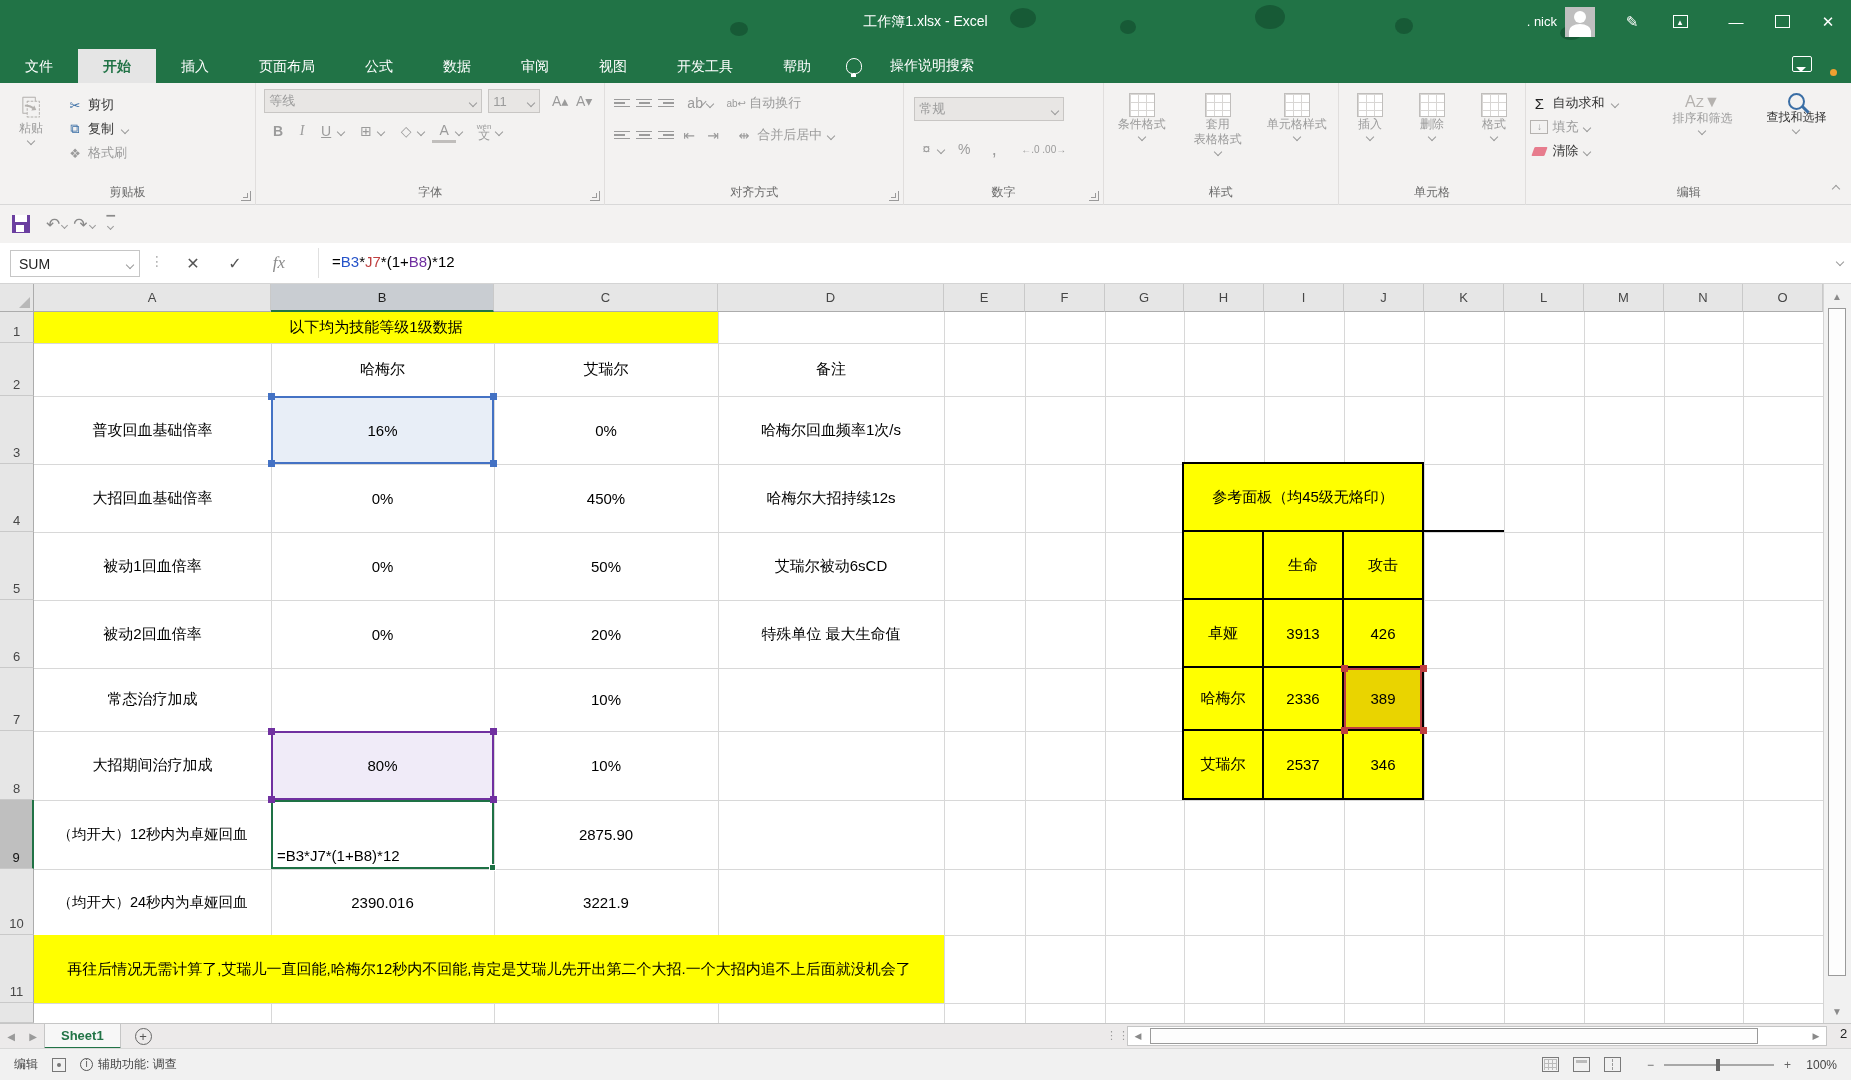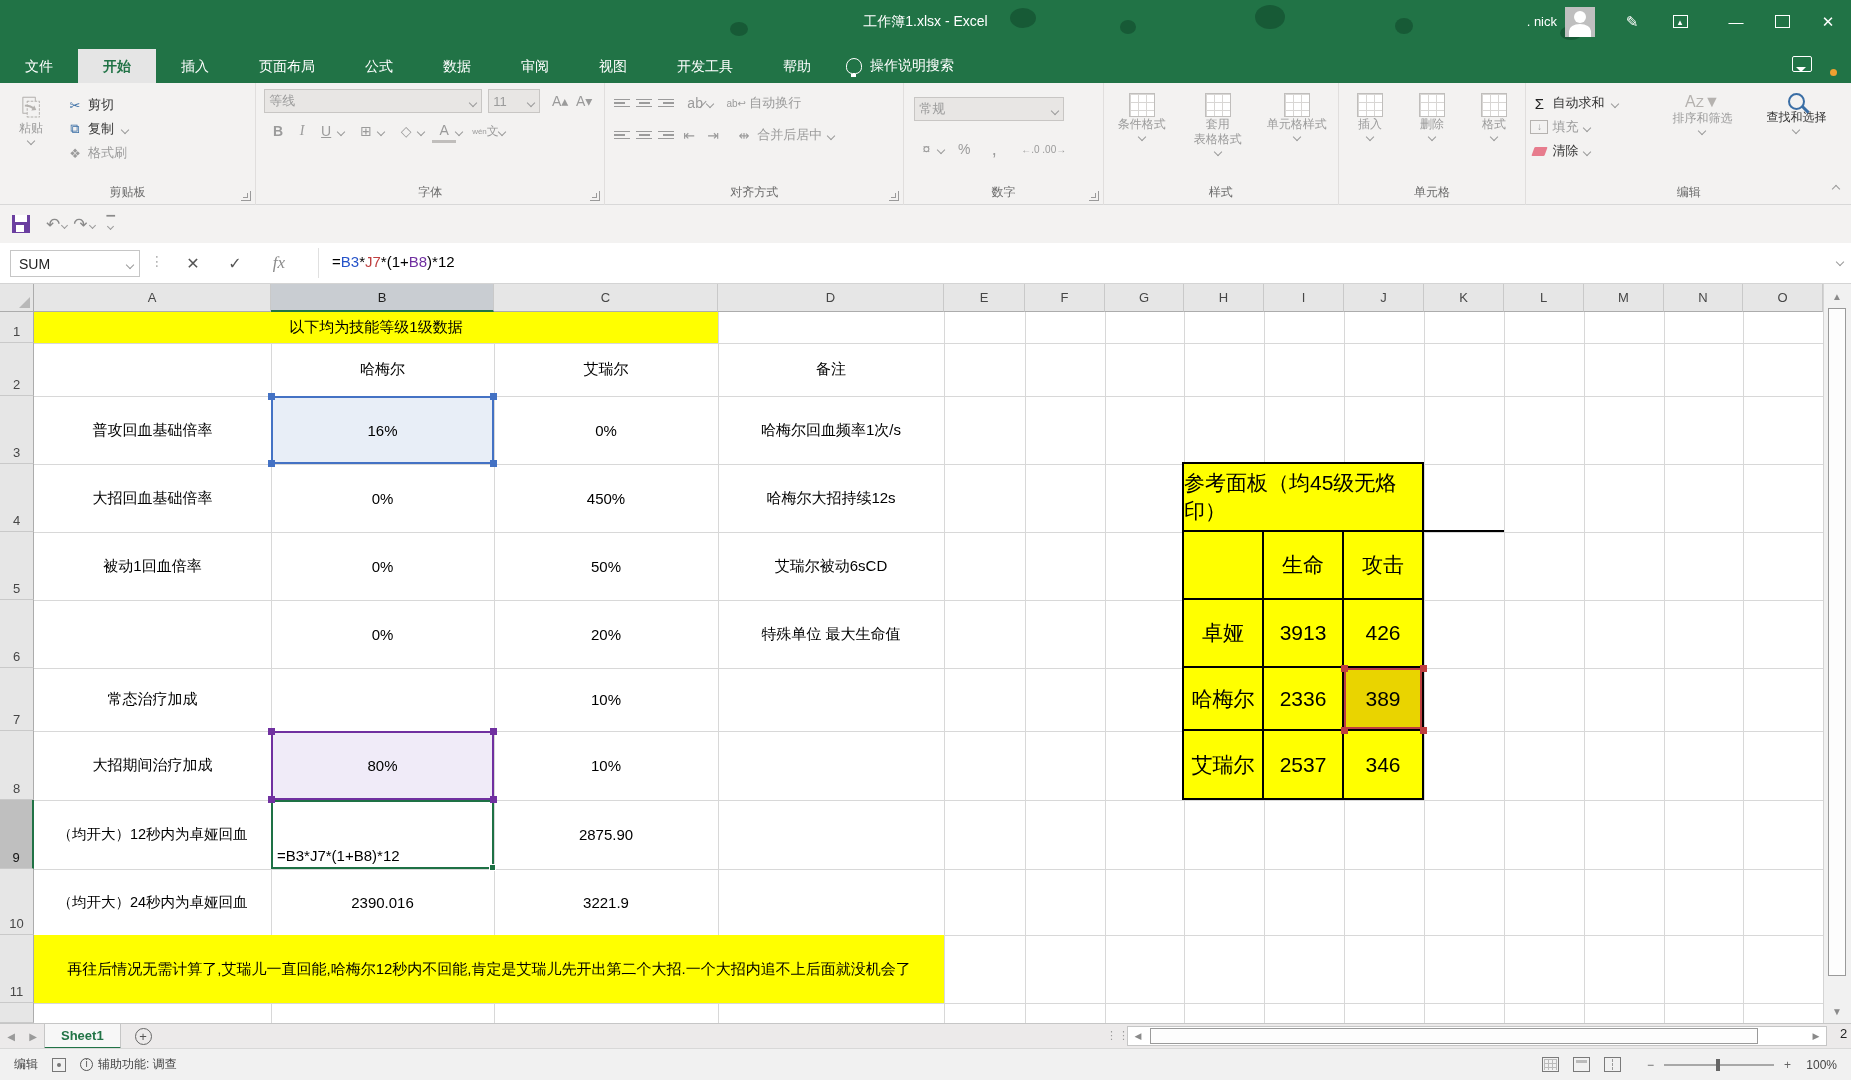--- a/index.html
+++ b/index.html
@@ -17,21 +17,21 @@
   #avatar::before { content:""; position:absolute; left:9px; top:4px; width:12px; height:12px; border-radius:50%; background:#fff; }
   #avatar::after { content:""; position:absolute; left:4px; top:17px; width:22px; height:14px; border-radius:50% 50% 0 0; background:#fff; }
   .tb-ico { width:30px; height:28px; display:flex; align-items:center; justify-content:center; color:#fff; font-size:15px; margin-right:18px; }
   .winbtn { width:46px; height:43px; display:flex; align-items:center; justify-content:center; color:#fff; font-size:15px; }
   .boxico { width:15px; height:13px; border:1.5px solid #fff; display:flex; align-items:center; justify-content:center; font-size:9px; }
 
   
   #menurow { position:absolute; left:0; top:43px; width:1851px; height:40px; background:#217346; display:flex; align-items:flex-end; }
   .mtab { color:#fff; font-size:14px; padding:0 25px; height:34px; line-height:34px; }
   .mtab.active { background:#e5e5e5; color:#217346; font-weight:bold; }
-  #search-wrap { display:flex; align-items:center; color:#fff; font-size:14px; height:34px; margin-left:10px; }
+  #search-wrap { display:flex; align-items:center; color:#fff; font-size:14px; height:34px; margin-left:10px;gap:20px; }
   #bulb { width:16px; height:16px; border:1.5px solid #fff; border-radius:50% 50% 40% 40%; position:relative; margin-right:8px; }
   #bulb::after { content:""; position:absolute; left:4px; bottom:-4px; width:5px; height:3px; background:#fff; }
   #menurow-right { position:absolute; right:14px; top:8px; display:flex; align-items:center; }
   #comment-icon { width:20px; height:16px; border:1.5px solid #fff; border-radius:2px; position:relative; }
   #comment-icon::after { content:""; position:absolute; left:3px; bottom:-6px; width:0; height:0; border:5px solid transparent; border-top-color:#fff; }
   #orange-dot { width:7px; height:7px; border-radius:50%; background:#f0a030; margin-left:18px; margin-top:18px; }
 
   
   #ribbon { position:absolute; left:0; top:83px; width:1851px; height:122px; background:#f3f2f1; border-bottom:1px solid #d8d8d8; display:flex; }
   .rgroup { position:relative; height:122px; border-right:1px solid #e0dedd; padding-top:6px; }
@@ -87,21 +87,21 @@
   
   .vline { position:absolute; top:312px; width:1px; height:711px; background:#d8d8d8; }
   .hline { position:absolute; left:34px; width:1789px; height:1px; background:#d8d8d8; }
   .cell { position:absolute; display:flex; align-items:center; justify-content:center; font-size:15px; color:#000; white-space:nowrap; }
   .banner { position:absolute; background:#ffff00; display:flex; align-items:center; justify-content:center; text-align:center; font-size:15px; color:#000; z-index:3; }
   .selbox { position:absolute; z-index:4; }
   .handle { position:absolute; width:7px; height:7px; z-index:5; }
 
   
   #reftable { position:absolute; left:1182px; top:462px; width:242px; height:338px; background:#000; z-index:3; }
-  .refcell { position:absolute; background:#ffff00; display:flex; align-items:center; justify-content:center; font-size:21px; color:#000; }
+  .refcell { position:absolute; background:#ffff00; display:flex; align-items:center; justify-content:center; font-size:15px; color:#000; }
   #ref-ext-line { position:absolute; left:1424px; top:530px; width:80px; height:2px; background:#000; z-index:3; }
 
   
   #vscroll { position:absolute; left:1823px; top:284px; width:28px; height:739px; background:#f1f1f1; border-left:1px solid #d4d4d4; }
   .varrow { position:absolute; left:4px; width:18px; height:18px; color:#8a8a8a; font-size:10px; display:flex; align-items:center; justify-content:center; }
   #vthumb { position:absolute; left:4px; top:24px; width:18px; height:668px; background:#fdfdfd; border:1px solid #9a9a9a; }
 
   
   #tabbar { position:absolute; left:0; top:1023px; width:1851px; height:25px; background:#eceaea; border-top:1px solid #c6c6c6; display:flex; align-items:center; font-size:13px; }
   .tnav { color:#9a9a9a; font-size:10px; width:22px; text-align:center; }
@@ -232,21 +232,21 @@
         <span class="fmtbtn" style="text-decoration:underline;">
             <span>U</span>
           </span>
         <span class="chv"></span>
         <span class="fmtbtn" style="margin-left:10px;">⊞</span>
           <span class="chv"></span>
         <span class="fmtbtn" style="margin-left:10px;">◇</span>
           <span class="chv"></span>
         <span class="fmtbtn" style="margin-left:8px;border-bottom:3px solid #c0bebc;">A</span>
           <span class="chv"></span>
-        <span class="fmtbtn" style="margin-left:10px;font-size:12px;flex-direction:row;line-height:9px;">
+        <span class="fmtbtn" style="margin-left:10px;font-size:12px;flex-direction:column;line-height:9px;">
             <span style="font-size:8px;">wén</span>
             <span>文</span>
           </span>
         <span class="chv"></span>
       </div>
       <div class="rgroup-label">字体</div>
       <div class="launcher"></div>
     </div>
 
     <div class="rgroup" style="width:306px;">
@@ -498,20 +498,21 @@
   <div class="cell" style="left:34px;top:464px;width:237px;height:68px;">大招回血基础倍率</div>
   <div class="cell" style="left:271px;top:464px;width:223px;height:68px;">0%</div>
   <div class="cell" style="left:494px;top:464px;width:224px;height:68px;">450%</div>
   <div class="cell" style="left:718px;top:464px;width:226px;height:68px;">哈梅尔大招持续12s</div>
 
   <div class="cell" style="left:34px;top:532px;width:237px;height:68px;">被动1回血倍率</div>
   <div class="cell" style="left:271px;top:532px;width:223px;height:68px;">0%</div>
   <div class="cell" style="left:494px;top:532px;width:224px;height:68px;">50%</div>
   <div class="cell" style="left:718px;top:532px;width:226px;height:68px;">艾瑞尔被动6sCD</div>
 
+  <div class="cell" style="left:34px;top:600px;width:237px;height:68px;">被动2回血倍率</div>
   <div class="cell" style="left:271px;top:600px;width:223px;height:68px;">0%</div>
   <div class="cell" style="left:494px;top:600px;width:224px;height:68px;">20%</div>
   <div class="cell" style="left:718px;top:600px;width:226px;height:68px;">特殊单位 最大生命值</div>
 
   <div class="cell" style="left:34px;top:668px;width:237px;height:63px;">常态治疗加成</div>
   <div class="cell" style="left:494px;top:668px;width:224px;height:63px;">10%</div>
 
   <div class="cell" style="left:34px;top:731px;width:237px;height:69px;">大招期间治疗加成</div>
   <div class="cell" style="left:494px;top:731px;width:224px;height:69px;">10%</div>
 

